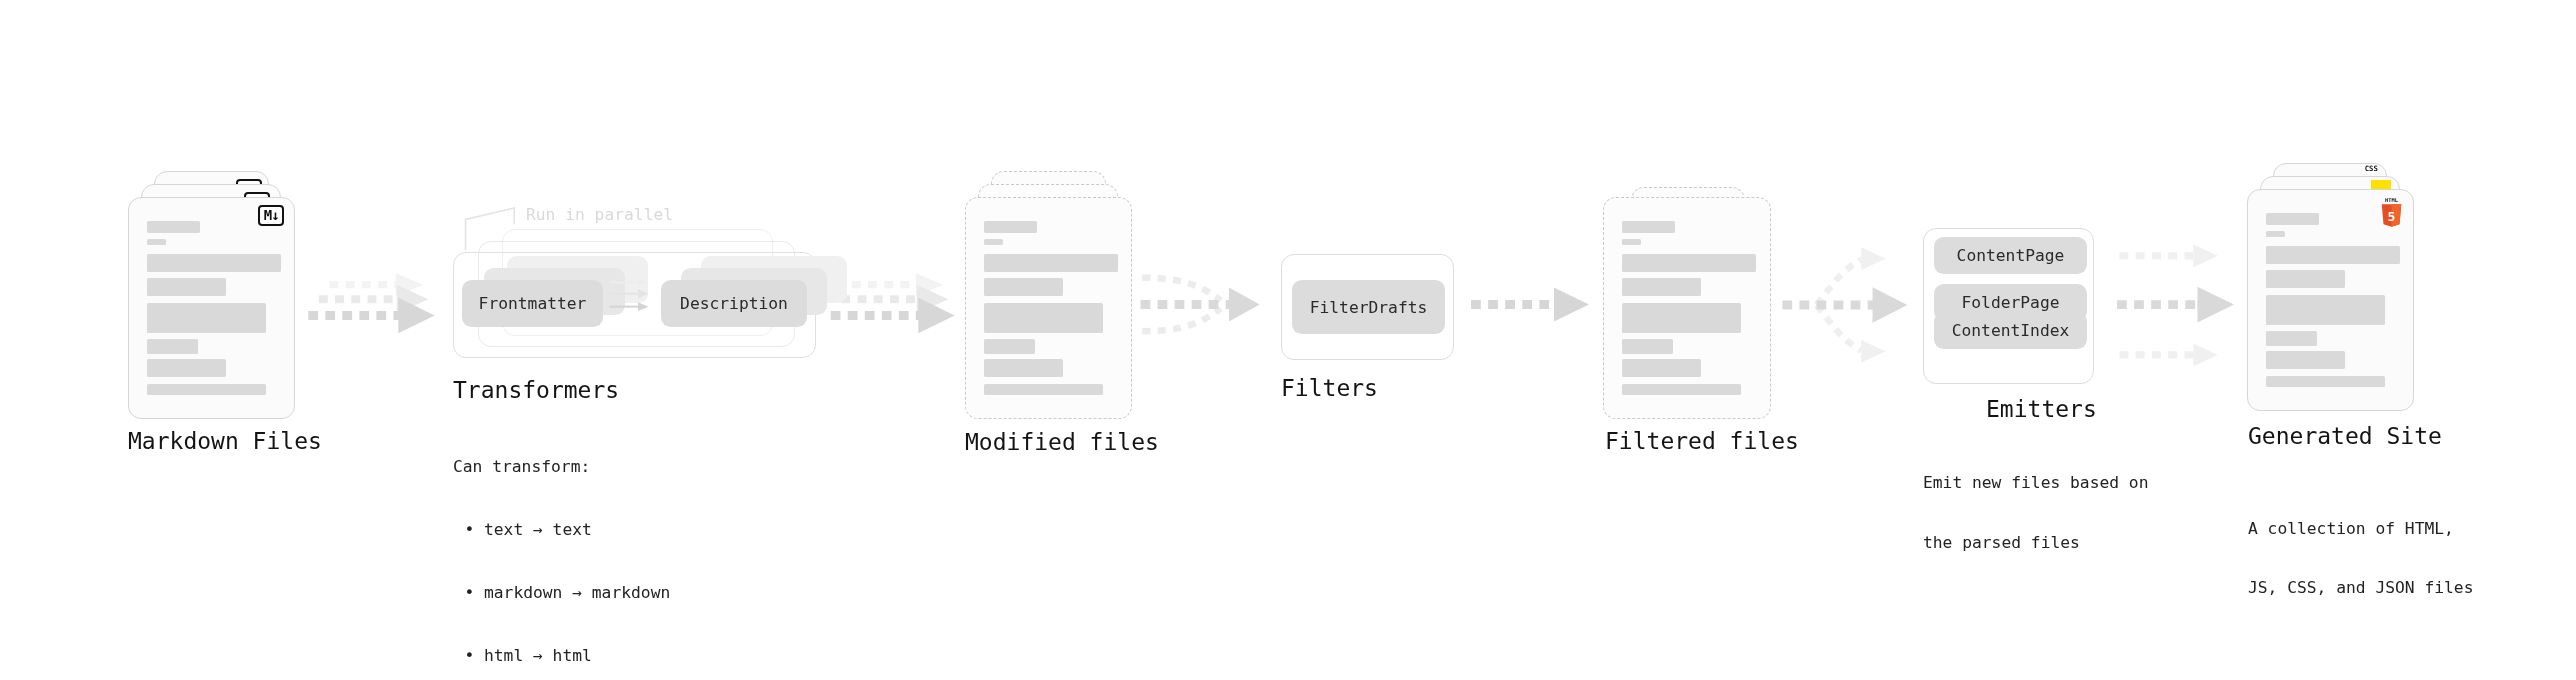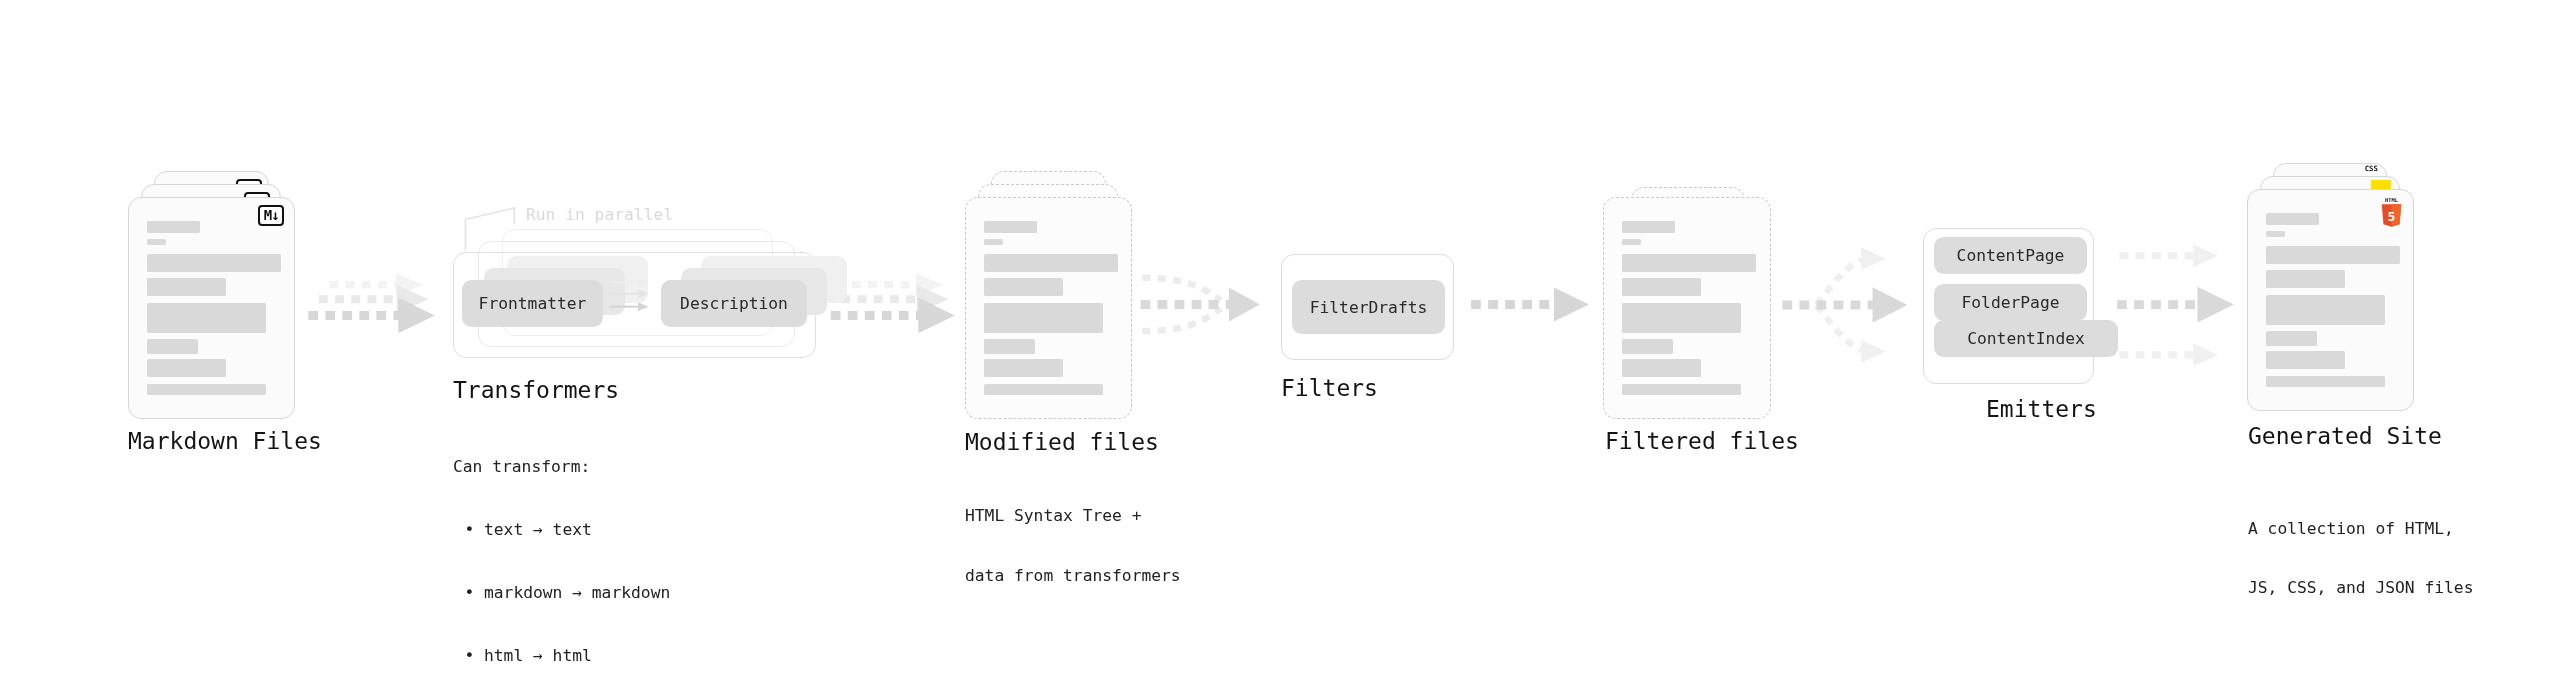--- a/index.html
+++ b/index.html
@@ -150,24 +150,20 @@
         <div class="bar" style="height: 5.7px; width: 18.7px; margin-bottom: 9px;"></div>
         <div class="bar" style="height: 18px; width: 134px; margin-bottom: 6.5px;"></div>
         <div class="bar" style="height: 18px; width: 79px; margin-bottom: 6.5px;"></div>
         <div class="bar" style="height: 30px; width: 119px; margin-bottom: 6.5px;"></div>
         <div class="bar" style="height: 14.6px; width: 51px; margin-bottom: 5.7px;"></div>
         <div class="bar" style="height: 18px; width: 79px; margin-bottom: 6.5px;"></div>
         <div class="bar" style="height: 11.4px; width: 119px; margin-bottom: 0px;"></div>
       </div>
   </div>
   <div class="label" style="left:965px;top:429px;">Modified files</div>
-  <div class="sub" style="left:965px;top:465px;line-height:20.3px;">
-    <div>HTML Syntax Tree +</div>
-    <div>data from transformers</div>
-  </div>
 
   <svg style="left:1138px;top:268px;" width="134" height="77" viewBox="0 0 165 95">
     <path d="M 5,12 C 55,12 78,22 102,40" fill="none" stroke="#ececec" stroke-width="8" stroke-dasharray="10 9"></path>
     <path d="M 5,78 C 55,78 78,68 102,50" fill="none" stroke="#ececec" stroke-width="8" stroke-dasharray="10 9"></path>
     <line x1="3" y1="45" x2="114" y2="45" stroke="#d9d9d9" stroke-width="11" stroke-dasharray="12 9"></line>
     <polygon points="112,24 150,45 112,66" fill="#d9d9d9"></polygon>
   </svg>
 
   <div class="panel" style="left:1281px;top:254px;width:173px;height:106px;border-color:#dcdcdc;"></div>
   <div class="pill" style="left:1292px;top:280px;width:153px;height:54px;">FilterDrafts</div>
@@ -198,22 +194,26 @@
     <polygon points="100,14 130,28 100,42" fill="#f0f0f0"></polygon>
     <path d="M 45,85 C 65,110 76,128 100,141" fill="none" stroke="#efefef" stroke-width="8" stroke-dasharray="10 9"></path>
     <polygon points="100,128 130,142 100,156" fill="#f0f0f0"></polygon>
     <line x1="3" y1="85" x2="117" y2="85" stroke="#d9d9d9" stroke-width="11" stroke-dasharray="12 9"></line>
     <polygon points="114,63 157,85 114,107" fill="#d9d9d9"></polygon>
   </svg>
 
   <div class="panel" style="left:1923px;top:228px;width:171px;height:156px;border-color:#dcdcdc;"></div>
   <div class="pill" style="left:1934px;top:237px;width:153px;height:37px;">ContentPage</div>
   <div class="pill" style="left:1934px;top:284px;width:153px;height:37px;">FolderPage</div>
-  <div class="pill" style="left:1934px;top:320px;width:184px;height:37px;">ContentIndex</div>
+  <div class="pill" style="left:1934px;top:312px;width:153px;height:37px;">ContentIndex</div>
   <div class="label" style="left:1986px;top:396px;">Emitters</div>
+  <div class="sub" style="left:1923px;top:432px;line-height:20.3px;">
+    <div>Emit new files based on</div>
+    <div>the parsed files</div>
+  </div>
 
   <svg style="left:2113px;top:238px;" width="134" height="134" viewBox="0 0 165 165">
     <g stroke="#f0f0f0" fill="#f0f0f0">
         <line x1="8" y1="22" x2="102" y2="22" stroke-width="9" stroke-dasharray="11 9"></line>
         <polygon points="99,8 129,22 99,36" stroke="none"></polygon>
       </g>
     <g stroke="#d9d9d9" fill="#d9d9d9">
         <line x1="5" y1="82" x2="107" y2="82" stroke-width="11" stroke-dasharray="12 9"></line>
         <polygon points="104,60 149,82 104,104" stroke="none"></polygon>
       </g>

